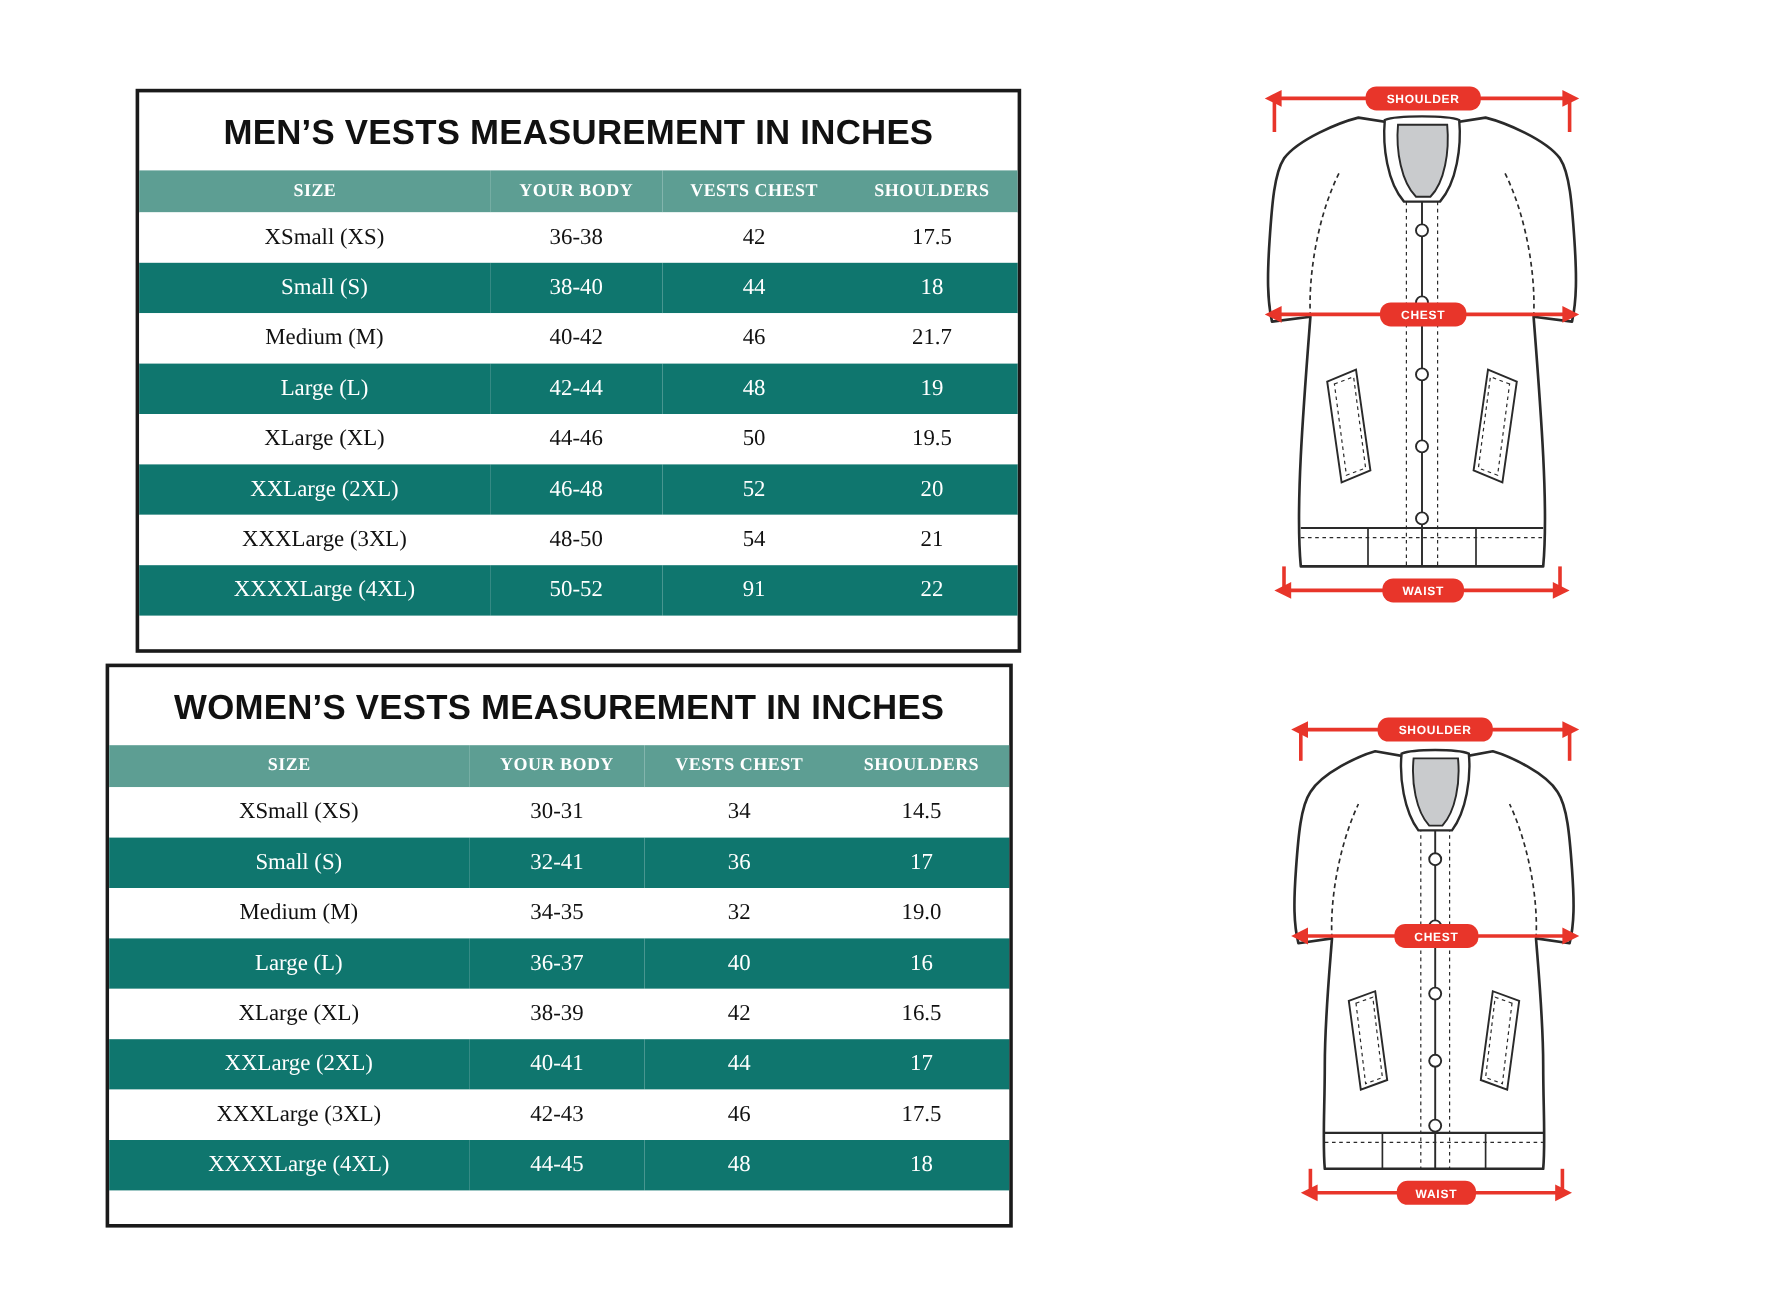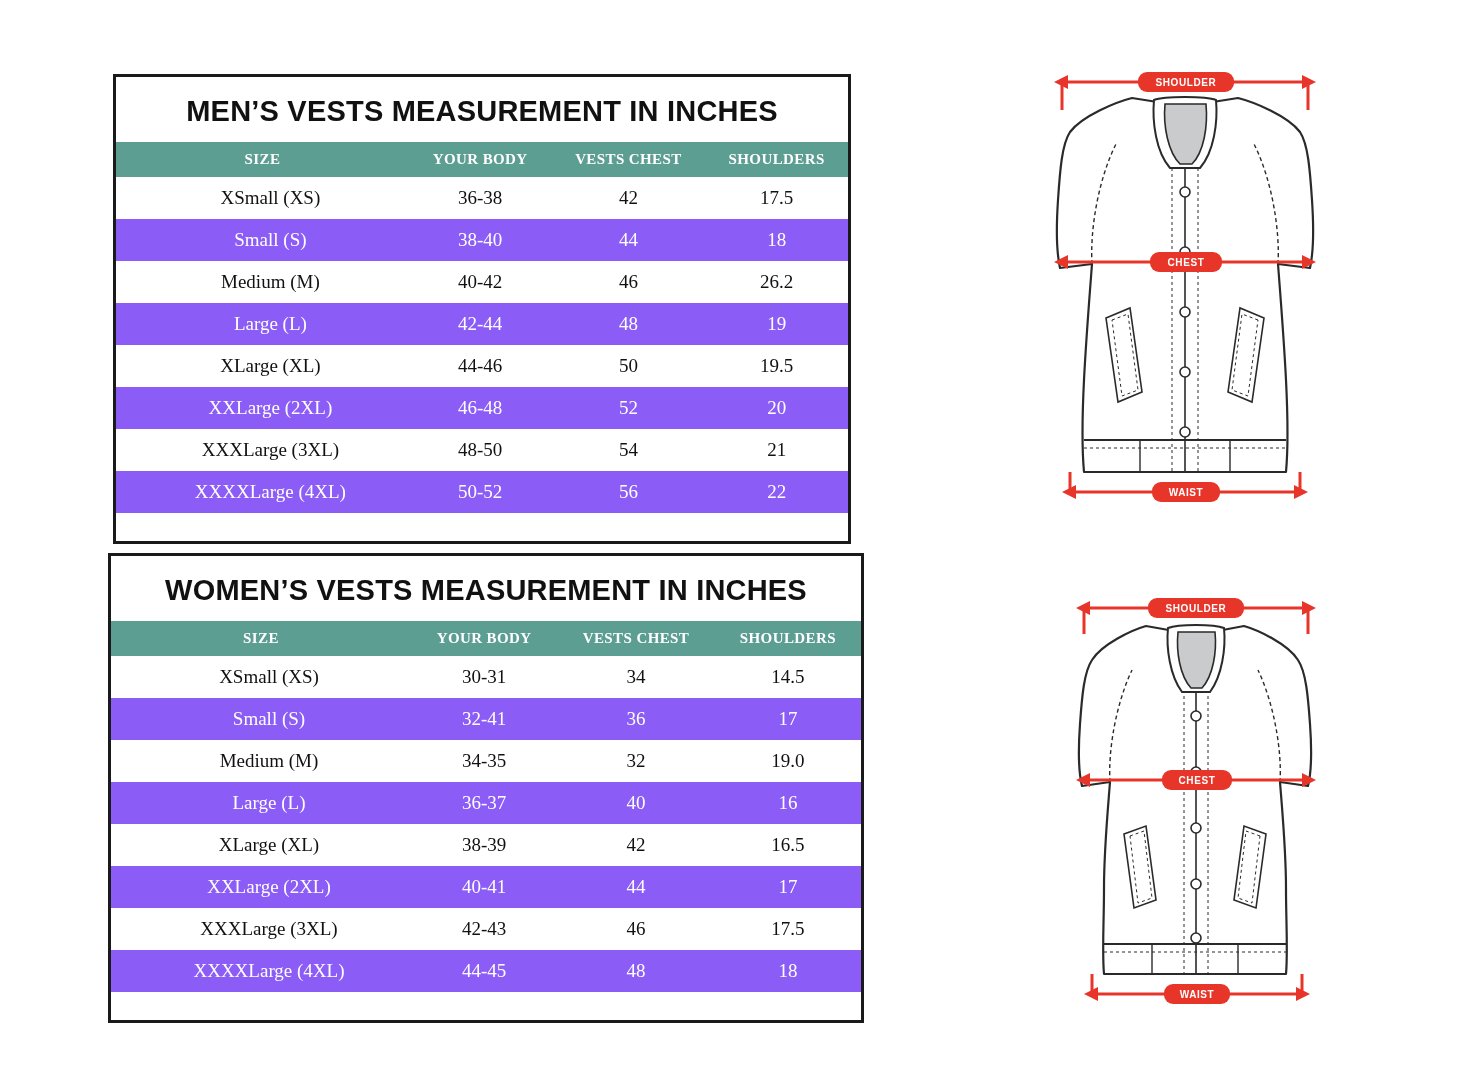--- a/index.html
+++ b/index.html
@@ -30,21 +30,21 @@
     box-sizing: border-box;
   }
   #mens-chart {
     left: 113px;
     top: 34px;
     width: 738px;
     height: 470px;
     margin-top: 40px;
   }
   #womens-chart {
-    left: 108px;
+    left: 88px;
     top: 553px;
     width: 756px;
     height: 470px;
   }
 
   .chart-title {
     text-align: center;
     font-size: 29px;
     font-weight: bold;
     letter-spacing: 0.2px;
@@ -73,21 +73,21 @@
     text-align: center;
     padding: 10px 4px;
     border: none;
     color: #111111;
   }
   table.size-table tr.odd-row td {
     background: #ffffff;
     color: #111111;
   }
   table.size-table tr.even-row td {
-    background: #8b5cf6;
+    background: #0f766e;
     color: #ffffff;
   }
   table.size-table td.size-cell {
     font-size: 19px;
     padding-left: 20px;
   }
 
   
   col.c-size   { width: 40%; }
   col.c-body   { width: 19.5%; }
@@ -155,21 +155,21 @@
         <tr class="even-row">
           <td class="size-cell">Small (S)</td>
           <td>38-40</td>
           <td>44</td>
           <td>18</td>
         </tr>
         <tr class="odd-row">
           <td class="size-cell">Medium (M)</td>
           <td>40-42</td>
           <td>46</td>
-          <td>26.2</td>
+          <td>21.7</td>
         </tr>
         <tr class="even-row">
           <td class="size-cell">Large (L)</td>
           <td>42-44</td>
           <td>48</td>
           <td>19</td>
         </tr>
         <tr class="odd-row">
           <td class="size-cell">XLarge (XL)</td>
           <td>44-46</td>
@@ -184,21 +184,21 @@
         </tr>
         <tr class="odd-row">
           <td class="size-cell">XXXLarge (3XL)</td>
           <td>48-50</td>
           <td>54</td>
           <td>21</td>
         </tr>
         <tr class="even-row">
           <td class="size-cell">XXXXLarge (4XL)</td>
           <td>50-52</td>
-          <td>56</td>
+          <td>91</td>
           <td>22</td>
         </tr>
       </tbody>
     </table>
   </div>
 
   <div class="chart-block" id="womens-chart">
     <div class="chart-title">WOMEN’S VESTS MEASUREMENT IN INCHES</div>
     <table class="size-table">
       <colgroup>

